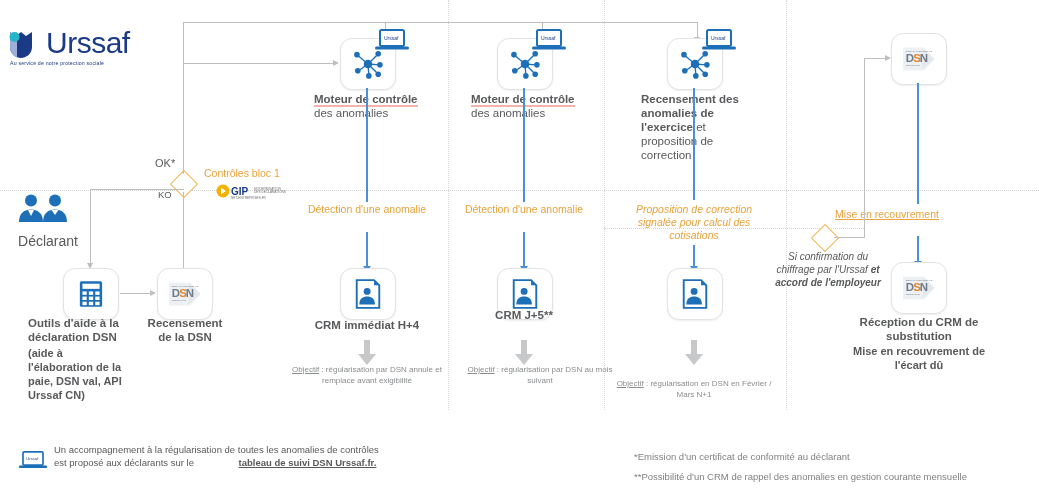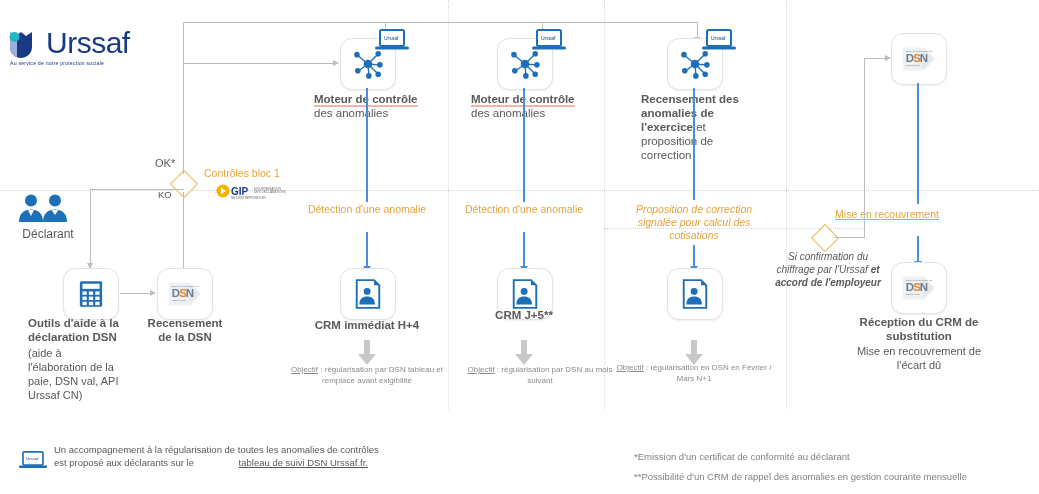--- a/index.html
+++ b/index.html
@@ -37,21 +37,21 @@
     box-shadow:0 1px 2px rgba(0,0,0,.07);
     display:flex;align-items:center;justify-content:center;
   }
 
   
   .title{
     font-size:11.5px;line-height:14px;font-weight:bold;color:#58595b;
   }
   .title .reg{font-weight:normal;}
   .ul{border-bottom:2px solid #f3b3ad;padding-bottom:0px;}
-  .sub{font-size:11px;line-height:14px;font-weight:normal;color:#58595b;}
+  .sub{font-size:11px;line-height:14px;font-weight:bold;color:#58595b;}
   .orange{color:#e8a33d;font-size:10.5px;line-height:13px;text-align:center;}
   .note{
     font-size:8px;line-height:10.5px;color:#8a8c8e;text-align:center;
   }
   .note u{text-decoration:underline;}
 
   .center{text-align:center;}
   .italic{font-style:italic;}
 
   
@@ -81,21 +81,21 @@
     border:1.5px solid #efb758;
     transform:rotate(45deg);
     background:#fff;
   }
 
   
   .bigarrow{width:22px;height:26px;}
 
   
   .foot{font-size:9.5px;line-height:13px;color:#58595b;}
-  .foot b{font-weight:normal;text-decoration:underline;padding-left:42px;}
+  .foot b{font-weight:bold;text-decoration:underline;padding-left:42px;}
   .footnote{font-size:9.5px;line-height:13px;color:#808184;}
 
   
   .iconwrap{width:100%;height:100%;display:flex;align-items:center;justify-content:center;}
 </style>
 </head>
 <body>
 
 <div id="stage">
 
@@ -131,21 +131,21 @@
       <g fill="#1d6fb8">
         <circle cx="17" cy="7.5" r="6"></circle>
         <path d="M5 29 C5 20 10.5 16.5 17 16.5 C23.5 16.5 29 20 29 29 Z"></path>
         <circle cx="41" cy="7.5" r="6"></circle>
         <path d="M29 29 C29 20 34.5 16.5 41 16.5 C47.5 16.5 53 20 53 29 Z"></path>
       </g>
       <path d="M14 17 L17 23 L20 17 Z" fill="#ffffff"></path>
       <path d="M37.5 17 L41 22 L44.5 17 Z" fill="#ffffff"></path>
     </svg>
   </div>
-  <div class="abs" style="left:8px;top:227px;width:80px;text-align:center;font-size:12px;color:#58595b;">Déclarant</div>
+  <div class="abs" style="left:8px;top:233px;width:80px;text-align:center;font-size:14px;color:#58595b;">Déclarant</div>
 
   <div class="abs diamond" style="left:174px;top:174px;width:18px;height:18px;"></div>
   <div class="abs" style="left:155px;top:157px;font-size:11px;color:#58595b;text-align:right;">OK*</div>
   <div class="abs" style="left:158px;top:189px;font-size:9.5px;color:#58595b;">KO</div>
   <div class="abs" style="left:204px;top:167px;font-size:10.5px;color:#e8a33d;white-space:nowrap;">Contrôles bloc 1</div>
 
   <div class="abs" style="left:216px;top:183px;width:78px;height:17px;">
     <svg viewBox="0 0 78 17" width="78" height="17">
       <circle cx="7" cy="8" r="6.5" fill="#f3b200"></circle>
       <path d="M5 4.8 L10 8 L5 11.2 Z" fill="#ffffff"></path>
@@ -249,21 +249,21 @@
       </svg>
     </div>
   </div>
   <div class="abs title center" style="left:300px;top:318px;width:134px;">CRM immédiat H+4</div>
   <div class="abs bigarrow" style="left:356px;top:340px;">
     <svg viewBox="0 0 22 26" width="22" height="26">
       <path d="M8 0 L14 0 L14 14 L20 14 L11 25 L2 14 L8 14 Z" fill="#c7c8ca"></path>
     </svg>
   </div>
   <div class="abs note" style="left:290px;top:365px;width:154px;">
-    <u>Objectif</u><span> : régularisation par DSN tableau et remplace avant exigibilité</span>
+    <u>Objectif</u><span> : régularisation par DSN annule et remplace avant exigibilité</span>
   </div>
 
   <div class="abs nodebox" style="left:497px;top:38px;width:54px;height:50px;">
     <div class="iconwrap">
       <svg viewBox="0 0 40 40" width="34" height="34">
         <g stroke="#1d6fb8" stroke-width="1.6">
           <line x1="20" y1="20" x2="8" y2="10"></line>
             <line x1="20" y1="20" x2="31" y2="9"></line>
           <line x1="20" y1="20" x2="33" y2="21"></line>
             <line x1="20" y1="20" x2="9" y2="28"></line>
@@ -361,21 +361,21 @@
         <circle cx="14" cy="14" r="4" fill="#1d6fb8"></circle>
         <path d="M5 29 C5 22.5 9 20 14 20 C19 20 23 22.5 23 29 Z" fill="#1d6fb8"></path>
       </svg>
     </div>
   </div>
   <div class="abs bigarrow" style="left:683px;top:340px;">
     <svg viewBox="0 0 22 26" width="22" height="26">
       <path d="M8 0 L14 0 L14 14 L20 14 L11 25 L2 14 L8 14 Z" fill="#c7c8ca"></path>
     </svg>
   </div>
-  <div class="abs note" style="left:612px;top:363px;width:164px;">
+  <div class="abs note" style="left:612px;top:379px;width:164px;">
     <u>Objectif</u><span> : régularisation en DSN en Février / Mars N+1</span>
   </div>
 
   <div class="abs nodebox" style="left:891px;top:33px;width:54px;height:50px;">
     <div class="iconwrap">
       <svg viewBox="0 0 40 34" width="36" height="30">
         <path d="M2 4 L26 4 L38 17 L26 30 L2 30 Z" fill="#eef1f4"></path>
         <path d="M24 5 L37 17 L24 29 Z" fill="#e3e8ed"></path>
         <text x="5" y="20.5" font-family="Liberation Sans, sans-serif" font-size="13" font-weight="bold" fill="#6e7b88">D</text>
         <text x="13.5" y="20.5" font-family="Liberation Sans, sans-serif" font-size="13" font-weight="bold" fill="#e8862b">S</text>

